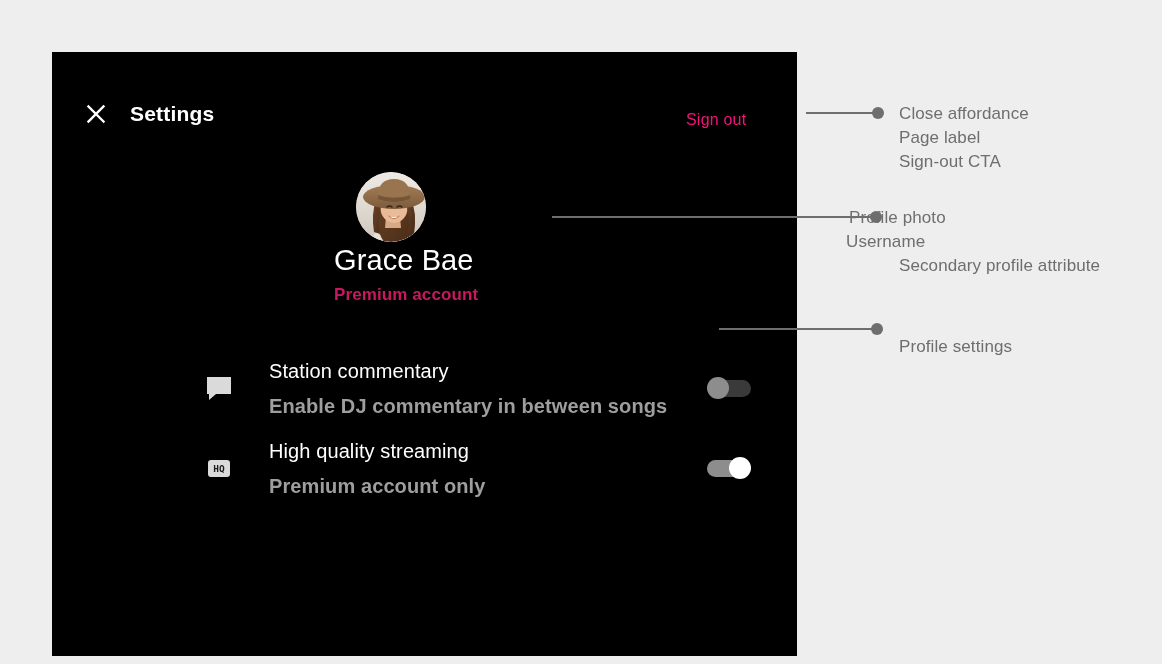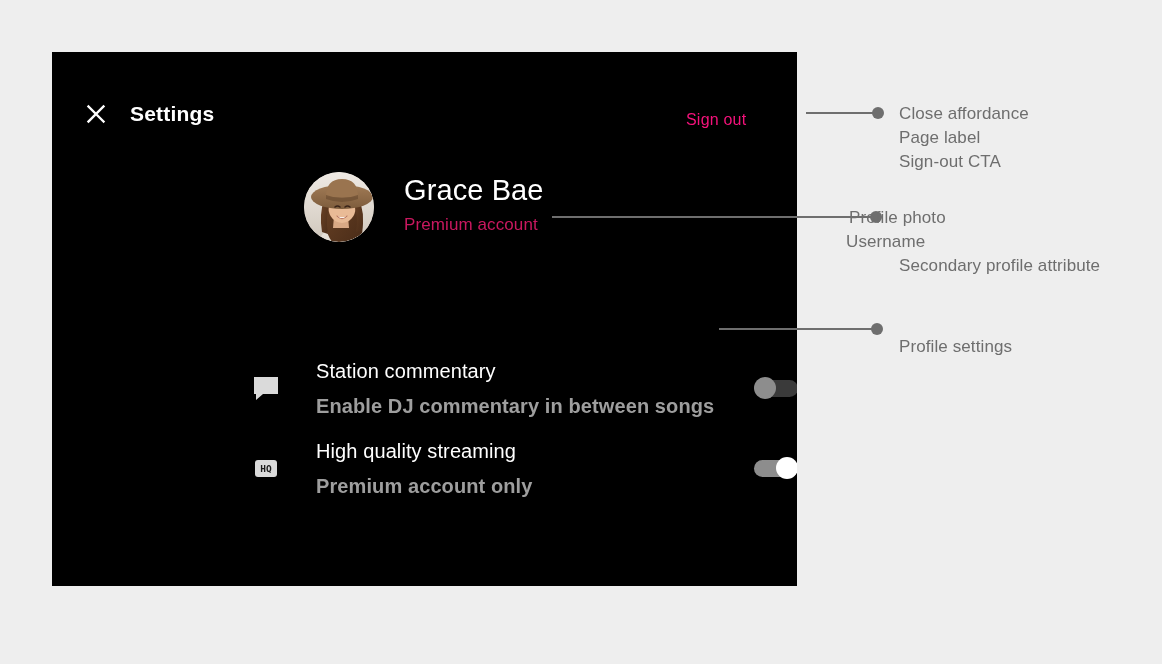--- a/index.html
+++ b/index.html
@@ -14,21 +14,21 @@
     overflow: hidden;
     position: relative;
   }
 
   
   #settings-panel {
     position: absolute;
     left: 52px;
     top: 52px;
     width: 745px;
-    height: 534px;
+    height: 604px;
     background: #000000;
     overflow: hidden;
   }
 
   
   #app-bar {
     position: absolute;
     left: 0;
     top: 0;
     width: 745px;
@@ -67,21 +67,22 @@
     line-height: 24px;
     cursor: pointer;
   }
 
   
   #profile-row {
     position: absolute;
     left: 252px;
     top: 120px;
     display: flex;
-    align-items: flex-start;
+    align-items: center;
+    flex-direction: column;
   }
   #avatar {
     width: 70px;
     height: 70px;
     border-radius: 50%;
     overflow: hidden;
     position: relative;
     flex: 0 0 auto;
     background: #d8d2cb;
   }
@@ -95,33 +96,32 @@
   #profile-username {
     color: #ffffff;
     font-size: 29px;
     font-weight: normal;
     line-height: 36px;
     letter-spacing: 0.1px;
   }
   #profile-attribute {
     color: #c9185f;
     font-size: 17px;
-    font-weight: normal;
+    font-weight: bold;
     line-height: 24px;
     margin-top: 5px;
     letter-spacing: 0.1px;
   }
 
   
   #settings-list {
     position: absolute;
     left: 0;
     top: 296px;
     width: 745px;
-    padding-left: 47px;
   }
   .setting-row {
     position: relative;
     height: 80px;
     display: flex;
     align-items: center;
     cursor: pointer;
   }
   .setting-icon {
     position: absolute;

